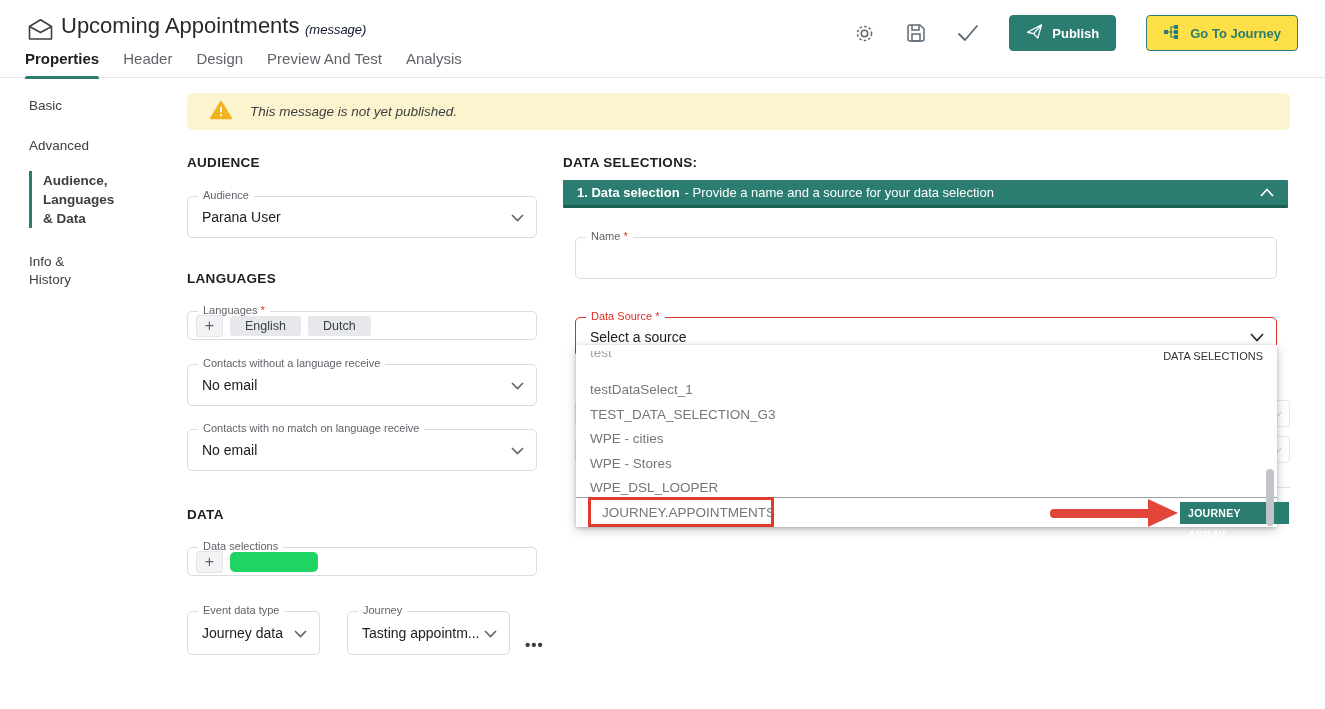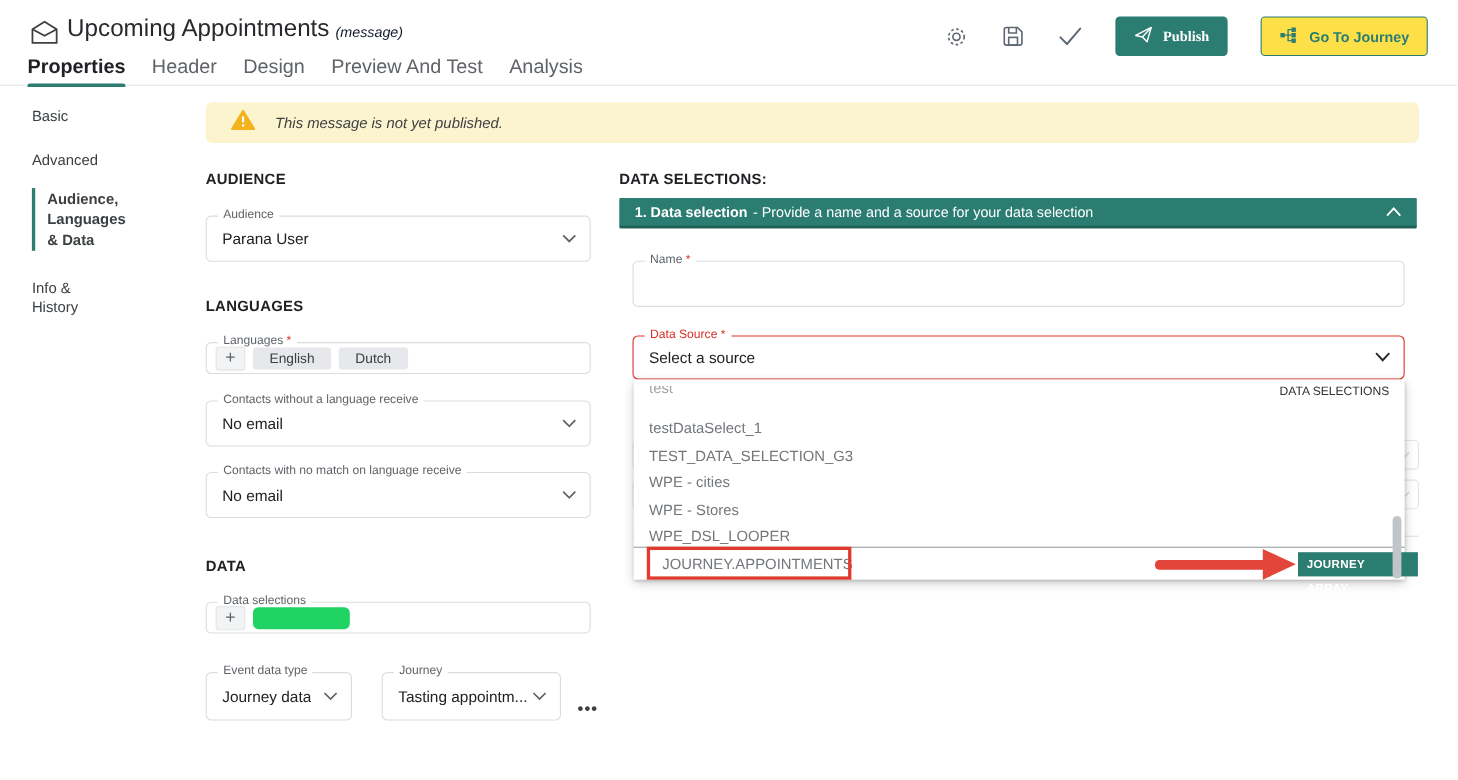--- a/index.html
+++ b/index.html
@@ -6,27 +6,27 @@
   html,body { background:#ffffff; }
   body { font-family:"Liberation Sans", sans-serif; color:#202124; }
   .app { position:relative; width:1325px; height:709px; background:#fff; overflow:hidden; }
 
   
   .hdr { position:absolute; left:0; top:0; width:1325px; height:78px; border-bottom:1px solid #e3e5e8; background:#fff; }
   .mail-icon { position:absolute; left:27px; top:18px; }
   .page-title { position:absolute; left:61px; top:13px; font-size:22px; font-weight:500; color:#27292c; }
   .page-subtype { position:absolute; left:305px; top:22px; font-size:13px; font-style:italic; color:#0f172a; }
   .tabs { position:absolute; left:25px; top:47px; height:31px; display:flex; gap:24px; }
-  .tab { position:relative; font-size:18px; color:#5f6368; padding:3px 0 10px; cursor:pointer; }
+  .tab { position:relative; font-size:15px; color:#5f6368; padding:3px 0 10px; cursor:pointer; }
   .tab.active { color:#202124; font-weight:bold; }
   .tab.active .underline { position:absolute; left:0; right:0; bottom:-1px; height:3px; background:var(--teal); border-radius:2px 2px 0 0; }
   .hdr-actions { position:absolute; right:27px; top:15px; display:flex; align-items:center; gap:30px; }
   .icon-btn { width:22px; height:22px; display:flex; align-items:center; justify-content:center; cursor:pointer; }
   .btn { display:flex; align-items:center; gap:9px; height:36px; border-radius:4px; padding:0 16px; font-size:13px; font-weight:bold; cursor:pointer; }
-  .btn-publish { background:var(--teal); color:#fff; border:1px solid var(--teal);font-family:Liberation Serif, serif; }
+  .btn-publish { background:var(--teal); color:#fff; border:1px solid var(--teal); }
   .btn-journey { background:#fde047; color:var(--teal); border:1px solid var(--teal); }
 
   
   .sidenav { position:absolute; left:0; top:78px; width:186px; height:631px; }
   .nav-item { position:absolute; left:29px; font-size:13.5px; color:#3c4043; line-height:19px; cursor:pointer; }
   .nav-item.active { font-weight:bold; border-left:3px solid var(--teal); padding-left:11px; width:95px; }
 
   
   .banner { position:absolute; left:187px; top:93px; width:1103px; height:37px; background:var(--warnbg); border-radius:6px; display:flex; align-items:center; }
   .banner .w-icon { margin-left:23px; }
@@ -237,21 +237,21 @@
       <span class="chev-up"><svg width="14" height="9" viewBox="0 0 14 9">
             <path d="M1 8 L7 1.5 L13 8" fill="none" stroke="#fff" stroke-width="1.7"></path>
           </svg></span>
     </div>
 
     <div class="field" style="left:12px; top:152px; width:702px; height:42px;">
       <span class="flabel"><span>Name</span> <span class="req">*</span></span>
       <input style="position: absolute; inset: 6px 12px; border: none; outline: none; font: 14px &quot;Liberation Sans&quot;, sans-serif; color: rgb(32, 33, 36);">
     </div>
 
-    <div class="field error" style="left:12px; top:220px; width:702px; height:40px;">
+    <div class="field error" style="left:12px; top:232px; width:702px; height:40px;">
       <span class="flabel"><span>Data Source</span> <span class="req">*</span></span>
       <span class="fvalue">Select a source</span>
       <span class="chev"><svg width="14" height="9" viewBox="0 0 14 9">
             <path d="M1 1 L7 7.5 L13 1" fill="none" stroke="#27292c" stroke-width="1.7"></path>
           </svg></span>
     </div>
 
     <div class="ghost-field" style="left:12px; top:315px; width:715px; height:27px;">
       <span class="chev"><svg width="12" height="8" viewBox="0 0 13 8">
             <path d="M1 1 l5.5 5.5 L12 1" fill="none" stroke="#b9bdc1" stroke-width="1.5"></path>

